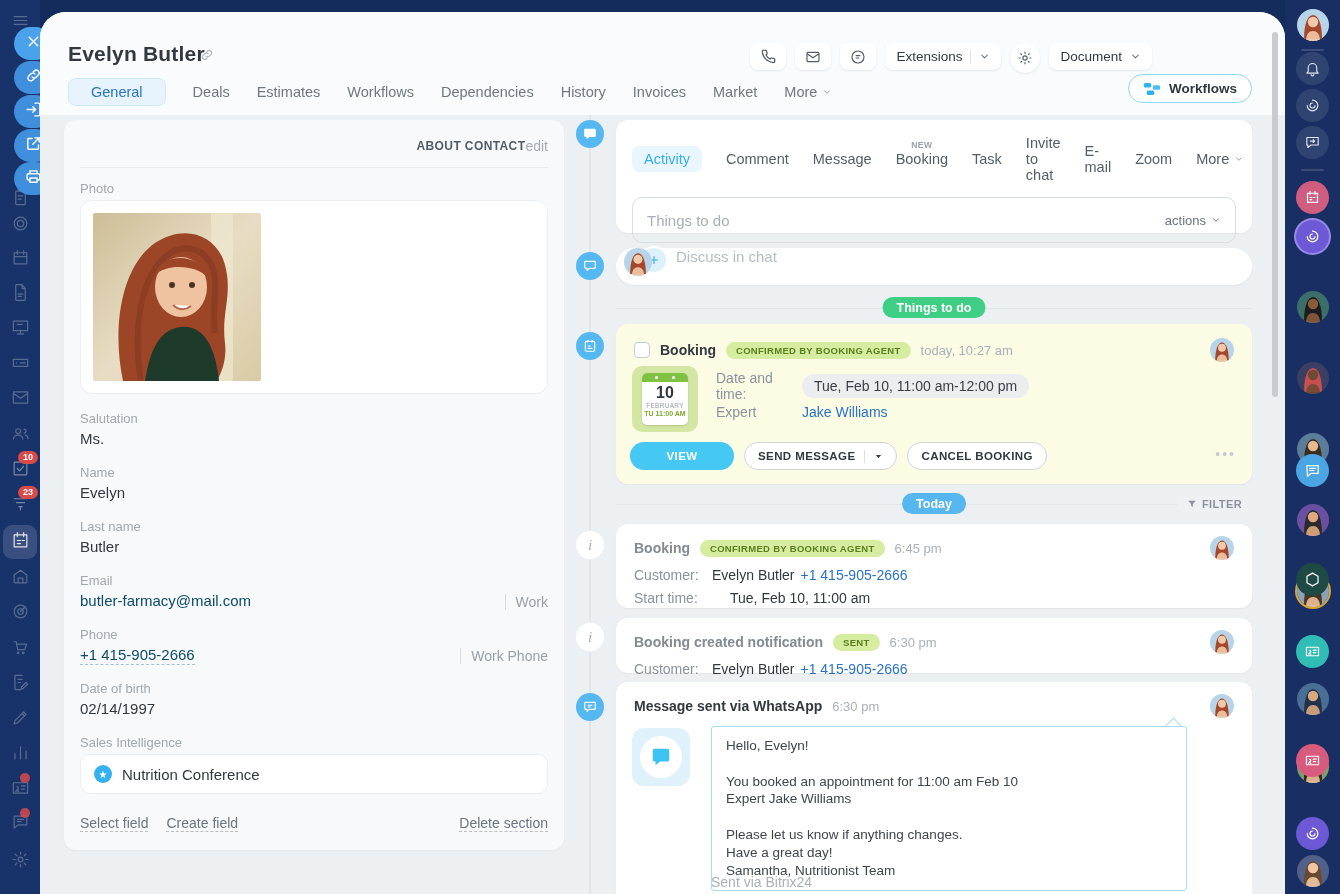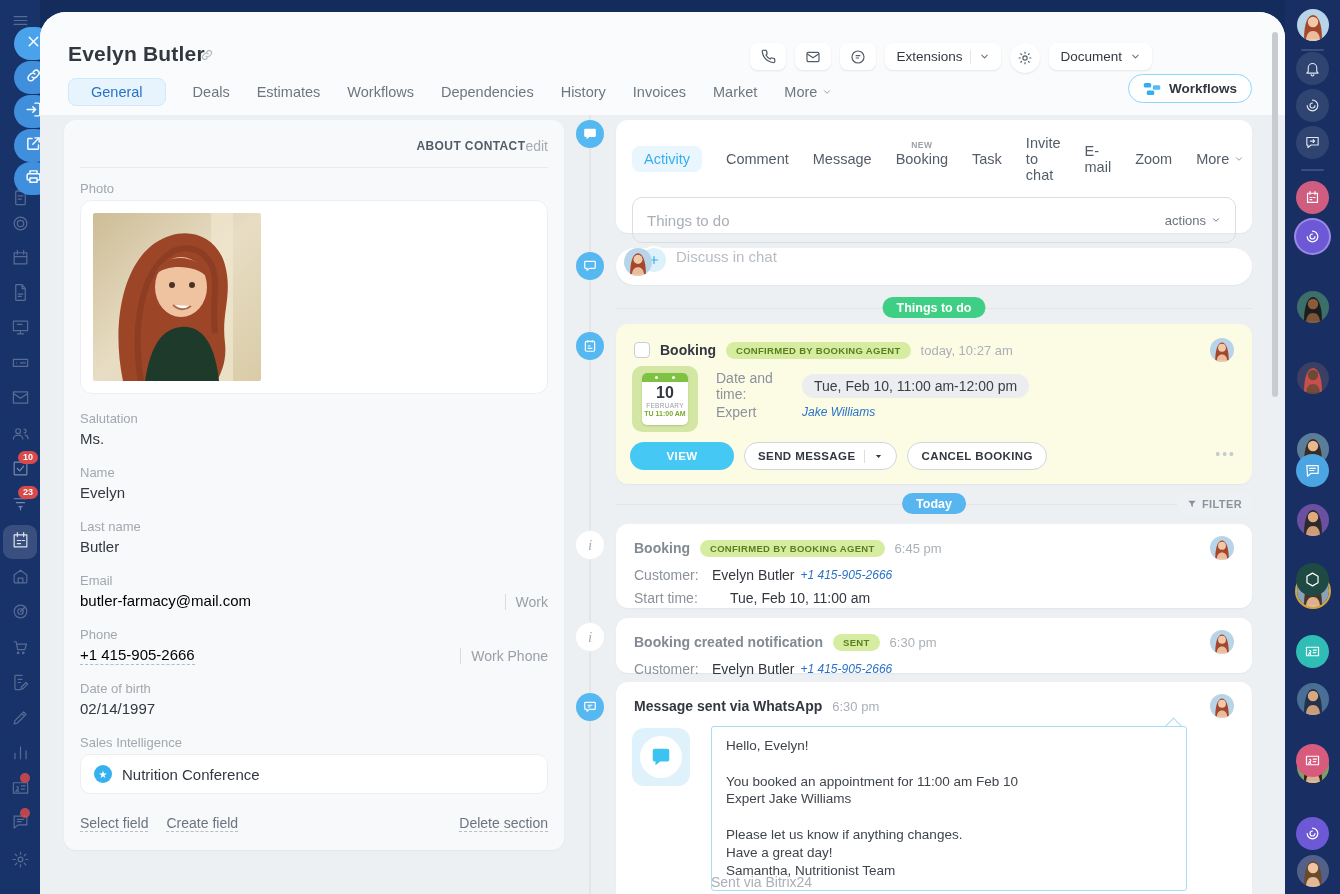--- a/index.html
+++ b/index.html
@@ -58,21 +58,21 @@
   
   #left-panel { position:absolute; left:24px; top:5px; width:500px; }
   .panel-card { background:#f7f9fa; border-radius:12px; padding:14px 16px 18px; box-shadow:0 1px 2px rgba(60,70,80,.05); }
   .panel-head { display:flex; justify-content:flex-end; align-items:center; height:24px;}
   .panel-title { font-size:12px; font-weight:bold; color:#525c69; letter-spacing:.4px; }
   .edit-link { font-size:14px; color:#a6acb3; cursor:pointer; }
   .panel-sep { height:1px; background:#e8ebee; margin:9px 0 13px; }
   .f-label { font-size:13px; color:#a2a8af; margin-bottom:4px; }
   .f-value { font-size:15px; color:#333840; }
   .field-block { margin-bottom:17px; position:relative; }
-  .f-link { color:#000000; text-decoration:none; cursor:pointer; }
+  .f-link { color:#0c4a6e; text-decoration:none; cursor:pointer; }
   .f-dashed { border-bottom:1px dashed #9fc0e4; padding-bottom:1px; }
   .f-tag { position:absolute; right:0; bottom:0; font-size:14px; color:#9aa0a8;
            border-left:1px solid #d8dde1; padding-left:10px; }
   #photo-card { background:#fff; border:1px solid #eceff1; border-radius:12px; padding:12px; margin-bottom:17px; }
   #photo-img { width:168px; height:168px; border-radius:2px; overflow:hidden; }
   #photo-img svg { display:block; }
   #si-card { background:#fff; border:1px solid #eceff1; border-radius:10px; height:40px;
              display:flex; align-items:center; gap:10px; padding:0 13px; margin-bottom:17px;}
   #si-icon { width:18px; height:18px; border-radius:50%; background:#35b1ef; color:#fff;
              display:flex; align-items:center; justify-content:center; font-size:10px; }
@@ -133,21 +133,21 @@
               display:flex; align-items:center; justify-content:center; }
   #cal-inner { width:46px; height:52px; background:#fff; border-radius:5px; overflow:hidden; text-align:center; box-shadow:0 1px 2px rgba(90,100,50,.25);}
   #cal-strip { height:9px; background:#7fc243; display:flex; align-items:center; justify-content:space-evenly; }
   #cal-strip i { width:3px; height:3px; border-radius:50%; background:#fff; }
   #cal-day { font-size:16px; font-weight:bold; color:#333840; line-height:18px; margin-top:2px;}
   #cal-month { font-size:6.5px; color:#9aa0a7; letter-spacing:.3px; }
   #cal-slot { font-size:7px; font-weight:bold; color:#7aa92c; margin-top:1px;}
   .b-row { position:absolute; left:100px; display:flex; align-items:center; }
   .b-label { width:86px; font-size:14px; color:#8b929b; flex:0 0 auto;}
   .b-pill { background:#ecedef; border-radius:12px; padding:4px 12px; font-size:14px; color:#3b4047; }
-  .b-link { font-size:12px; color:#2a72c8; cursor:pointer;font-style:italic; }
+  .b-link { font-size:14px; color:#2a72c8; cursor:pointer; }
   #booking-btns { position:absolute; left:14px; bottom:14px; display:flex; align-items:center; gap:10px; }
   .btn { height:28px; border-radius:15px; display:flex; align-items:center; font-size:11.5px; font-weight:bold; letter-spacing:.4px; cursor:pointer;}
   .btn.primary { background:#45c8f4; color:#fff; width:104px; justify-content:center; }
   .btn.outline { background:#fff; border:1px solid #d0d5da; color:#333840; padding:0 13px; gap:9px;}
   .btn .bdiv { width:1px; height:13px; background:#d9dee2; }
   #card-dots { position:absolute; right:16px; bottom:22px; color:#c6cbd0; font-size:14px; letter-spacing:2px; cursor:pointer;}
 
   
   #entry1 { top:409px; height:84px; padding:12px 18px; }
   #entry2 { top:503px; height:55px; padding:12px 18px; }

